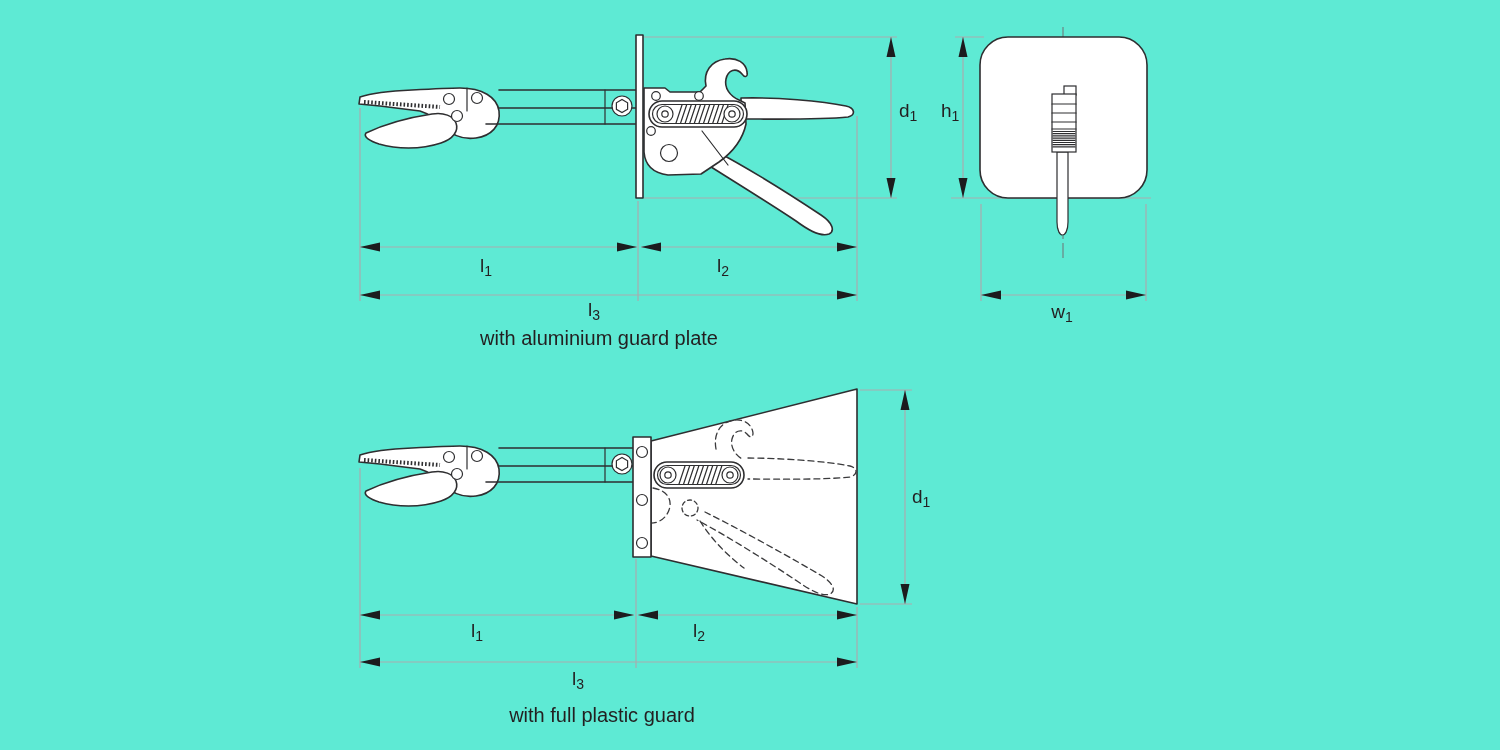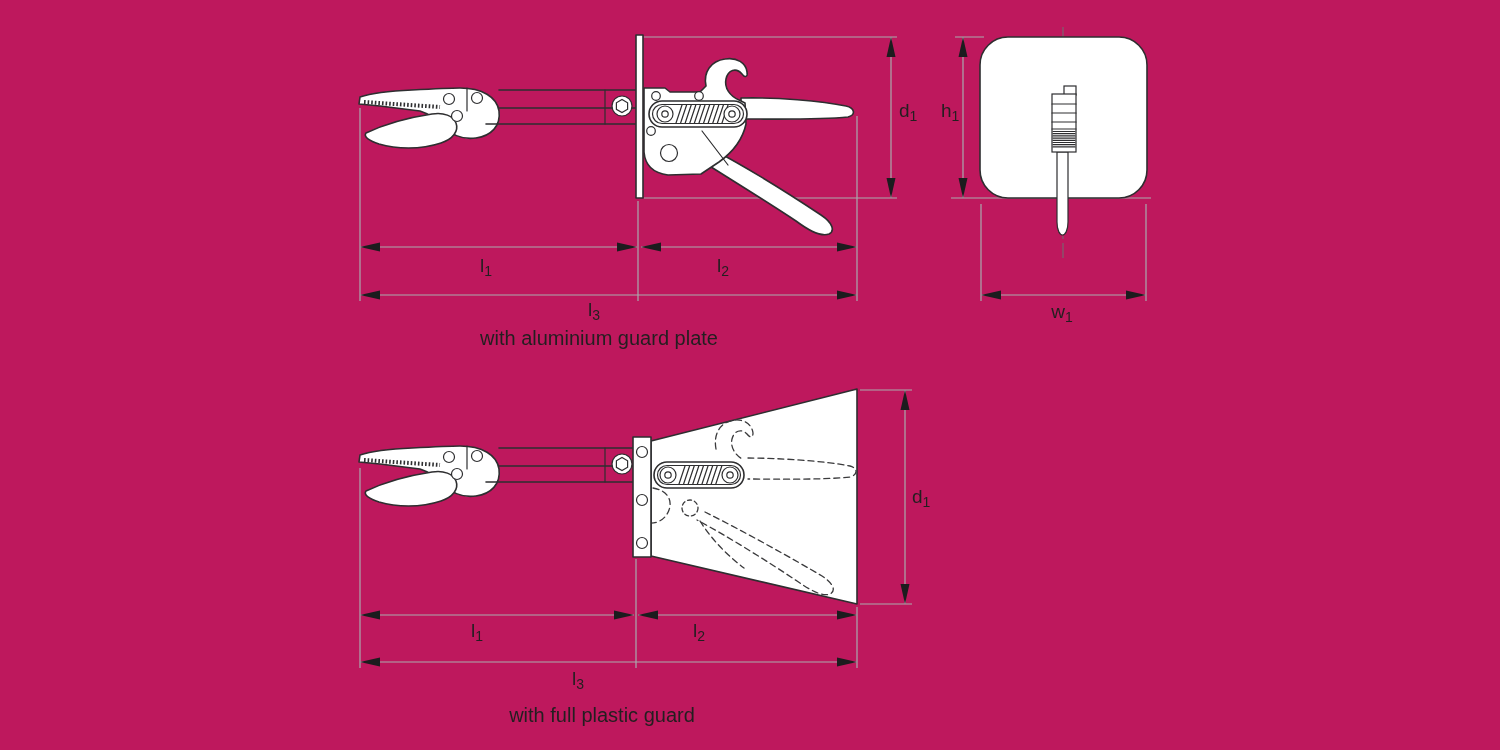--- a/index.html
+++ b/index.html
@@ -1,16 +1,16 @@
 <!DOCTYPE html>
 <html><head>
 <meta charset="utf-8">
 <style>
   html,body{margin:0;padding:0;background:#ffffff;}
-  .stage{position:relative;width:1500px;height:750px;background:#be185d;overflow:hidden;
+  .stage{position:relative;width:1500px;height:750px;background:#5eead4;overflow:hidden;
          font-family:"Liberation Sans",sans-serif;}
   svg{position:absolute;left:0;top:0;}
   .outline{fill:none;stroke:#2e2e30;stroke-width:1.6;stroke-linejoin:round;stroke-linecap:round;}
   .outline-f{fill:#ffffff;stroke:#2e2e30;stroke-width:1.6;stroke-linejoin:round;}
   .detail{fill:none;stroke:#2e2e30;stroke-width:1.2;stroke-linecap:round;}
   .detail-f{fill:#ffffff;stroke:#2e2e30;stroke-width:1.2;}
   .dashed{fill:none;stroke:#3a3a3c;stroke-width:1.3;stroke-dasharray:6 4;stroke-linecap:round;}
   .dim{stroke:#a9abae;stroke-width:1.2;fill:none;}
   .arrow{fill:#1c1c1e;stroke:none;}
   .dimtext{font-size:19px;fill:#231f20;}

